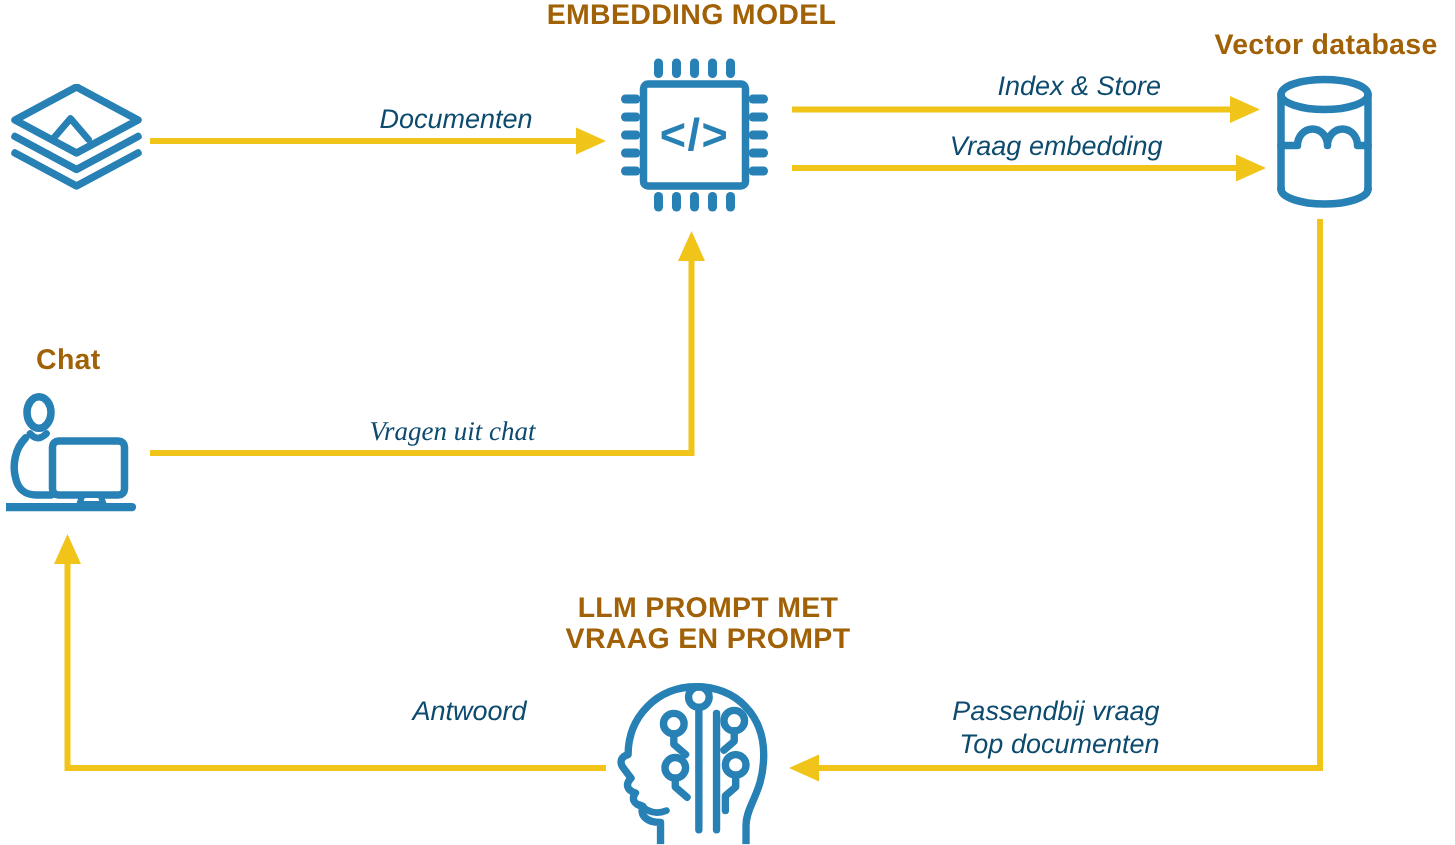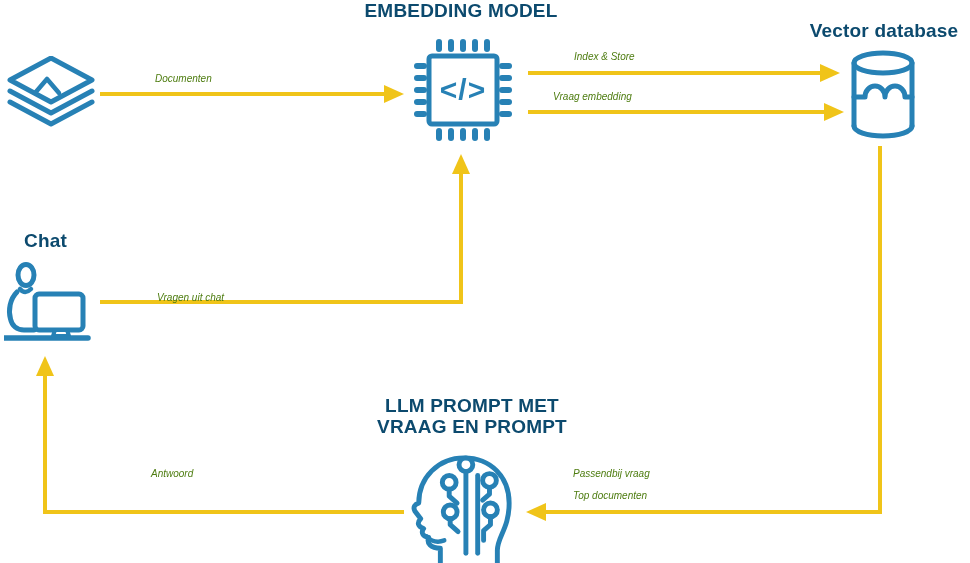--- a/index.html
+++ b/index.html
@@ -1,26 +1,26 @@
 <!DOCTYPE html>
 <html><head>
 <meta charset="utf-8">
 <style>
   html,body{margin:0;padding:0;background:#fff;}
   .canvas{
     position:relative;width:970px;height:563px;background:#ffffff;
     overflow:hidden;font-family:"Liberation Sans",sans-serif;
   }
   .title{
-    position:absolute;color:#0c4a6e;font-weight:bold;font-size:19px;
+    position:absolute;color:#a16207;font-weight:bold;font-size:19px;
     text-align:center;letter-spacing:.2px;white-space:nowrap;line-height:21px;
   }
   .edge-label{
-    position:absolute;color:#4d7c0f;font-style:italic;font-size:10px;
-    text-align:left;white-space:nowrap;line-height:22px;
+    position:absolute;color:#0c4a6e;font-style:italic;font-size:18px;
+    text-align:right;white-space:nowrap;line-height:22px;
   }
   .icon{position:absolute;}
   svg.arrows{position:absolute;left:0;top:0;}
   .stroke{stroke:#2781B5;fill:none;stroke-width:5;stroke-linecap:round;stroke-linejoin:round;}
   .fillb{fill:#2781B5;stroke:none;}
 </style>
 </head>
 <body>
 
 <div class="canvas">
@@ -47,22 +47,22 @@
   <div class="title" style="left:336px;top:0px;width:250px;">EMBEDDING MODEL</div>
   <div class="title" style="left:784px;top:20px;width:200px;">Vector database</div>
   <div class="title" style="left:24px;top:230px;text-align:right;">Chat</div>
   <div class="title" style="left:347px;top:395px;width:250px;">
     <div>LLM PROMPT MET</div>
     <div>VRAAG EN PROMPT</div>
   </div>
 
   <div class="edge-label" style="left:155px;top:68px;width:200px;">Documenten</div>
   <div class="edge-label" style="left:574px;top:46px;width:200px;">Index &amp; Store</div>
-  <div class="edge-label" style="left:553px;top:86px;width:200px;">Vraag embedding</div>
-  <div class="edge-label" style="left:157px;top:287px;width:200px;">Vragen uit chat</div>
+  <div class="edge-label" style="left:575px;top:86px;width:200px;">Vraag embedding</div>
+  <div class="edge-label" style="left:157px;top:276px;width:200px;font-family:Liberation Serif, serif;">Vragen uit chat</div>
   <div class="edge-label" style="left:151px;top:463px;width:200px;">
     <div>Antwoord</div>
   </div>
   <div class="edge-label" style="left:573px;top:463px;width:200px;">
     <div>Passendbij vraag</div>
     <div>Top documenten</div>
   </div>
 
   <svg class="icon" style="left:6px;top:56px;" width="90" height="72" viewBox="0 0 90 72">
     <path class="stroke" d="M4 46 L45 68 L86 46"></path>

